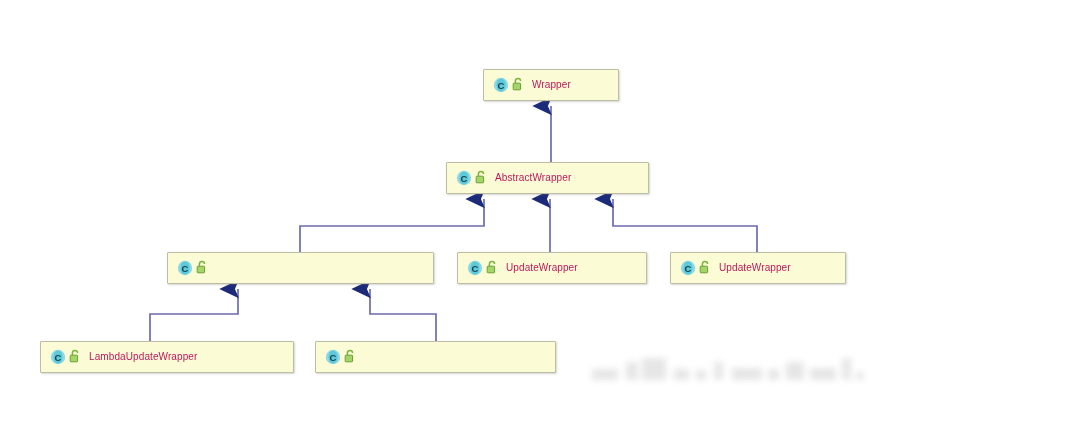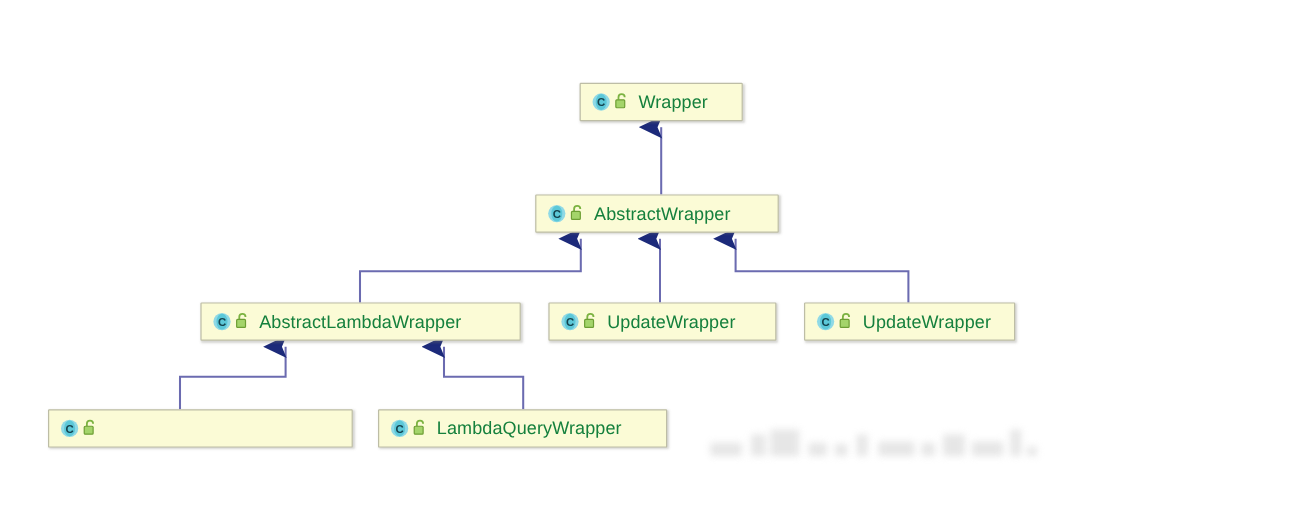--- a/index.html
+++ b/index.html
@@ -49,22 +49,22 @@
   }
   .node-icon-lock {
     flex: 0 0 auto;
     width: 13px;
     height: 14px;
     margin-right: 7px;
     position: relative;
     top: -1px;
   }
   .node-label {
-    font-size: 15px;
-    color: #15803d;
+    font-size: 10px;
+    color: #be185d;
     letter-spacing: 0.1px;
     line-height: 1;
   }
   #watermark-blur {
     position: absolute;
     left: 586px;
     top: 356px;
     width: 272px;
     height: 26px;
     z-index: 2;
@@ -170,21 +170,20 @@
         <ellipse cx="8" cy="8" rx="4.6" ry="6.6" fill="#5cc8d8"></ellipse>
         <text x="8" y="11.6" text-anchor="middle" font-family="'Liberation Sans',sans-serif" font-size="9.5" font-weight="bold" fill="#14424d">C</text>
       </svg>
     </span>
     <span class="node-icon-lock">
       <svg viewBox="0 0 13 14" width="13" height="14" xmlns="http://www.w3.org/2000/svg">
         <path d="M3.4 6.2 V4.1 a2.6 2.6 0 0 1 5.2 0" fill="none" stroke="#7cb342" stroke-width="1.5"></path>
         <rect x="1.2" y="6.2" width="7.4" height="6.6" rx="0.8" fill="#a4d46a" stroke="#6d9e34" stroke-width="1"></rect>
       </svg>
     </span>
-    <span class="node-label">AbstractLambdaWrapper</span>
   </div>
 
   <div class="class-node" style="left:457px; top:252px; width:190px;">
     <span class="node-icon-class">
       <svg viewBox="0 0 16 16" width="16" height="16" xmlns="http://www.w3.org/2000/svg">
         <ellipse cx="8" cy="8" rx="7.2" ry="7.2" fill="#8fd9e6"></ellipse>
         <ellipse cx="8" cy="8" rx="4.6" ry="6.6" fill="#5cc8d8"></ellipse>
         <text x="8" y="11.6" text-anchor="middle" font-family="'Liberation Sans',sans-serif" font-size="9.5" font-weight="bold" fill="#14424d">C</text>
       </svg>
     </span>
@@ -221,32 +220,32 @@
         <ellipse cx="8" cy="8" rx="4.6" ry="6.6" fill="#5cc8d8"></ellipse>
         <text x="8" y="11.6" text-anchor="middle" font-family="'Liberation Sans',sans-serif" font-size="9.5" font-weight="bold" fill="#14424d">C</text>
       </svg>
     </span>
     <span class="node-icon-lock">
       <svg viewBox="0 0 13 14" width="13" height="14" xmlns="http://www.w3.org/2000/svg">
         <path d="M3.4 6.2 V4.1 a2.6 2.6 0 0 1 5.2 0" fill="none" stroke="#7cb342" stroke-width="1.5"></path>
         <rect x="1.2" y="6.2" width="7.4" height="6.6" rx="0.8" fill="#a4d46a" stroke="#6d9e34" stroke-width="1"></rect>
       </svg>
     </span>
+    <span class="node-label">LambdaUpdateWrapper</span>
   </div>
 
   <div class="class-node" style="left:315px; top:341px; width:241px;">
     <span class="node-icon-class">
       <svg viewBox="0 0 16 16" width="16" height="16" xmlns="http://www.w3.org/2000/svg">
         <ellipse cx="8" cy="8" rx="7.2" ry="7.2" fill="#8fd9e6"></ellipse>
         <ellipse cx="8" cy="8" rx="4.6" ry="6.6" fill="#5cc8d8"></ellipse>
         <text x="8" y="11.6" text-anchor="middle" font-family="'Liberation Sans',sans-serif" font-size="9.5" font-weight="bold" fill="#14424d">C</text>
       </svg>
     </span>
     <span class="node-icon-lock">
       <svg viewBox="0 0 13 14" width="13" height="14" xmlns="http://www.w3.org/2000/svg">
         <path d="M3.4 6.2 V4.1 a2.6 2.6 0 0 1 5.2 0" fill="none" stroke="#7cb342" stroke-width="1.5"></path>
         <rect x="1.2" y="6.2" width="7.4" height="6.6" rx="0.8" fill="#a4d46a" stroke="#6d9e34" stroke-width="1"></rect>
       </svg>
     </span>
-    <span class="node-label">LambdaQueryWrapper</span>
   </div>
 
 </div>
 
 </body></html>

